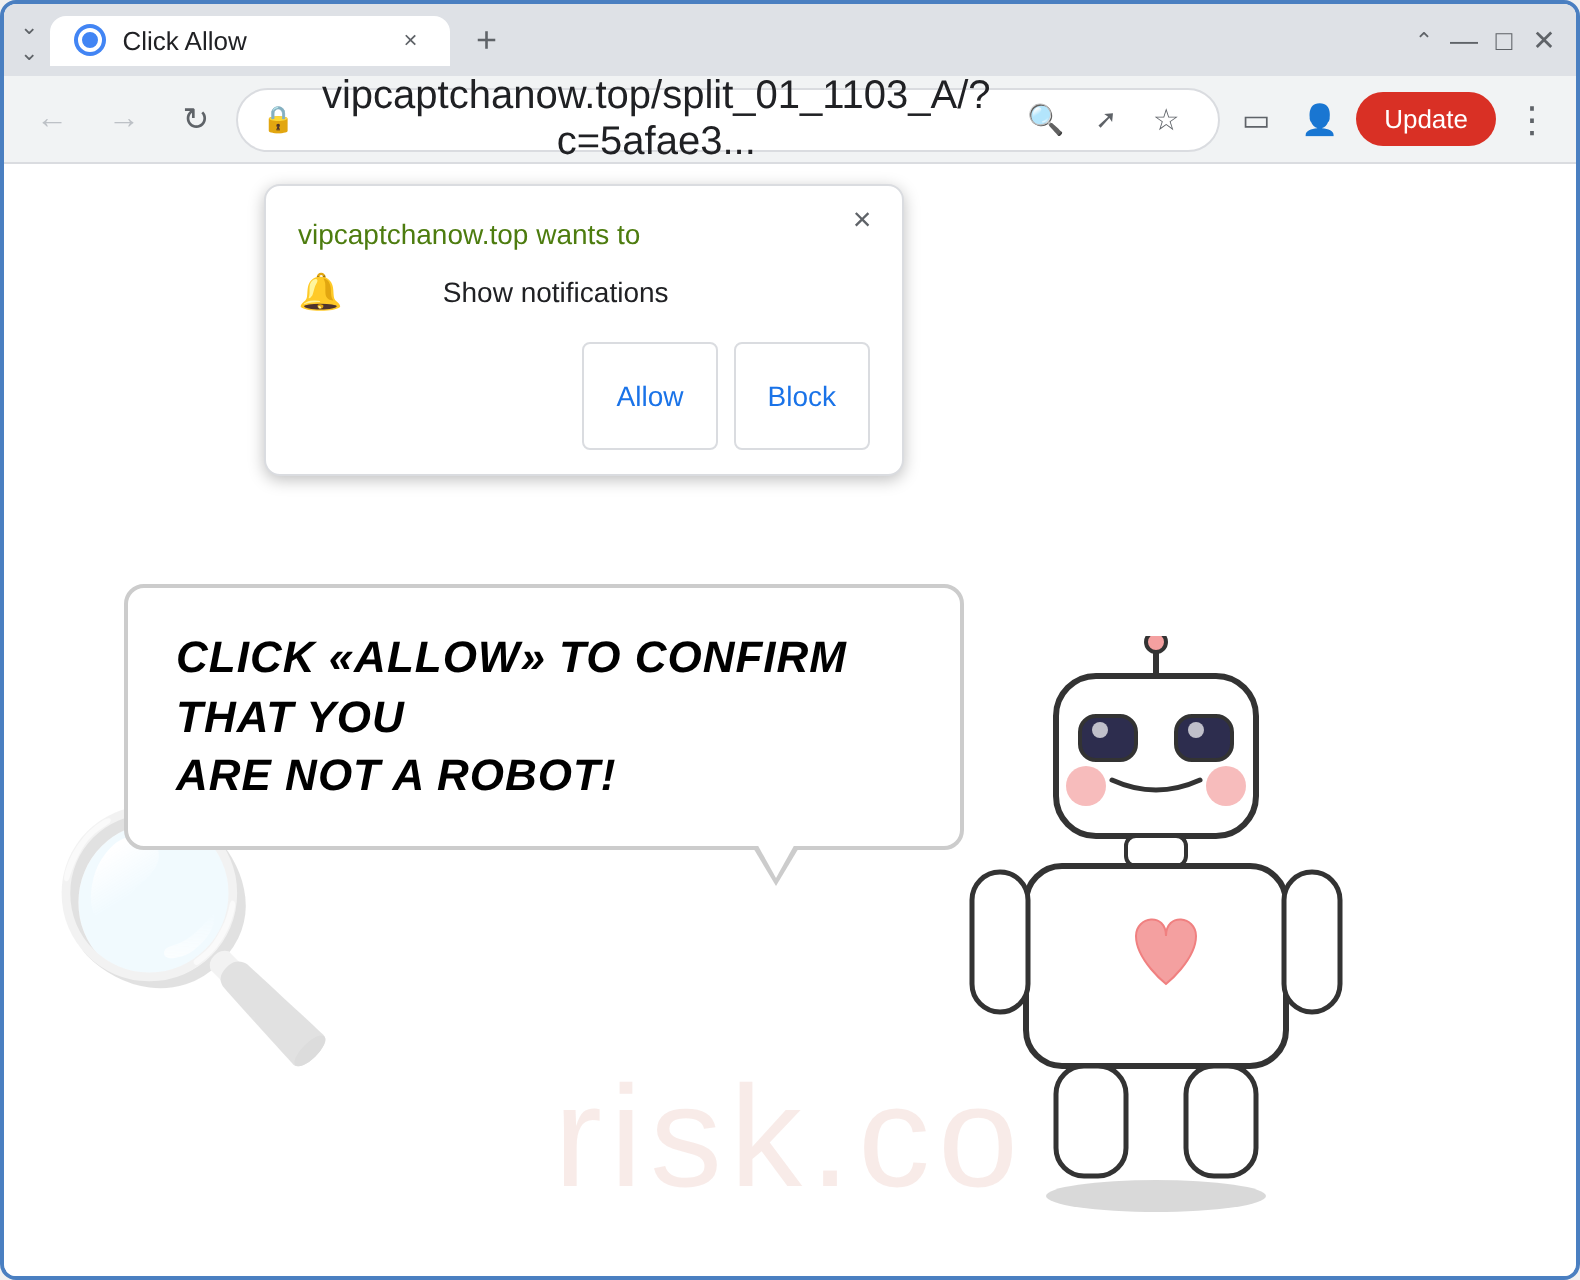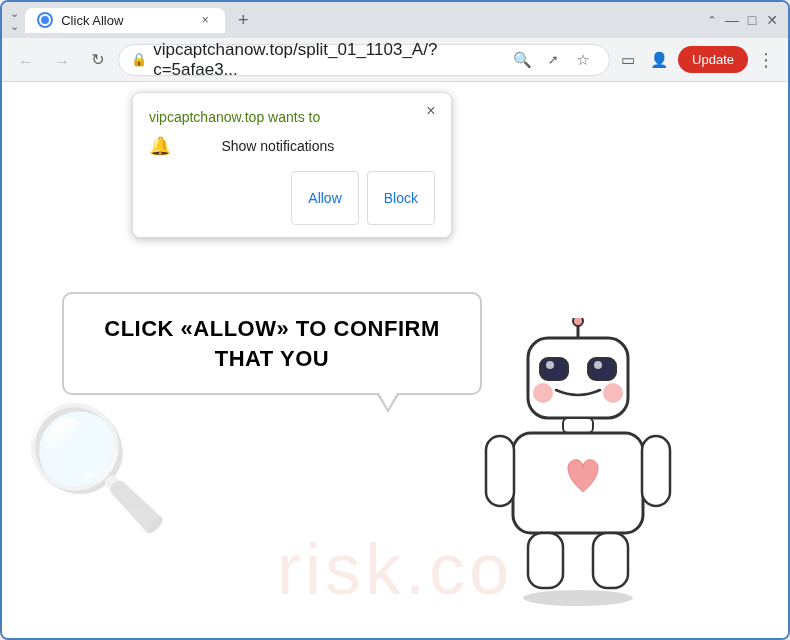--- a/index.html
+++ b/index.html
@@ -163,23 +163,24 @@
       padding: 0 12px;
       gap: 6px;
     }
 
     .lock-icon {
       color: #5f6368;
       font-size: 13px;
     }
 
     .url-text {
-      font-size: 17px;
+      font-size: 20px;
       color: #202124;
       flex: 1;
+      text-align: center;
     }
 
     .address-bar-icons {
       display: flex;
       gap: 2px;
       align-items: center;
     }
 
     .addr-icon {
       width: 28px;
@@ -357,23 +358,24 @@
       border-left: 10px solid transparent;
       border-right: 10px solid transparent;
       border-top: 18px solid #ffffff;
       z-index: 1;
     }
 
     .cta-text {
       font-size: 22px;
       font-weight: 900;
       color: #000000;
-      text-align: center;
+      text-align: left;
       line-height: 1.35;
       letter-spacing: 0.5px;
+      font-style: italic;
     }
 
     
     .robot-area {
       position: absolute;
       bottom: 20px;
       right: 100px;
       width: 220px;
       height: 300px;
     }
@@ -455,20 +457,21 @@
       <div class="popup-buttons">
         <button class="btn-allow">Allow</button>
         <button class="btn-block">Block</button>
       </div>
     </div>
 
     <div class="speech-bubble-area">
       <div class="speech-bubble">
         <div class="cta-text">
           <span>CLICK «ALLOW» TO CONFIRM THAT YOU</span><br>
+          <span>ARE NOT A ROBOT!</span>
         </div>
       </div>
     </div>
 
     <div class="robot-area">
       <svg viewBox="0 0 220 300" xmlns="http://www.w3.org/2000/svg" width="220" height="300">
 
         <rect x="60" y="20" width="100" height="80" rx="20" ry="20" fill="white" stroke="#333" stroke-width="3"></rect>
 
         <line x1="110" y1="20" x2="110" y2="5" stroke="#333" stroke-width="3"></line>

